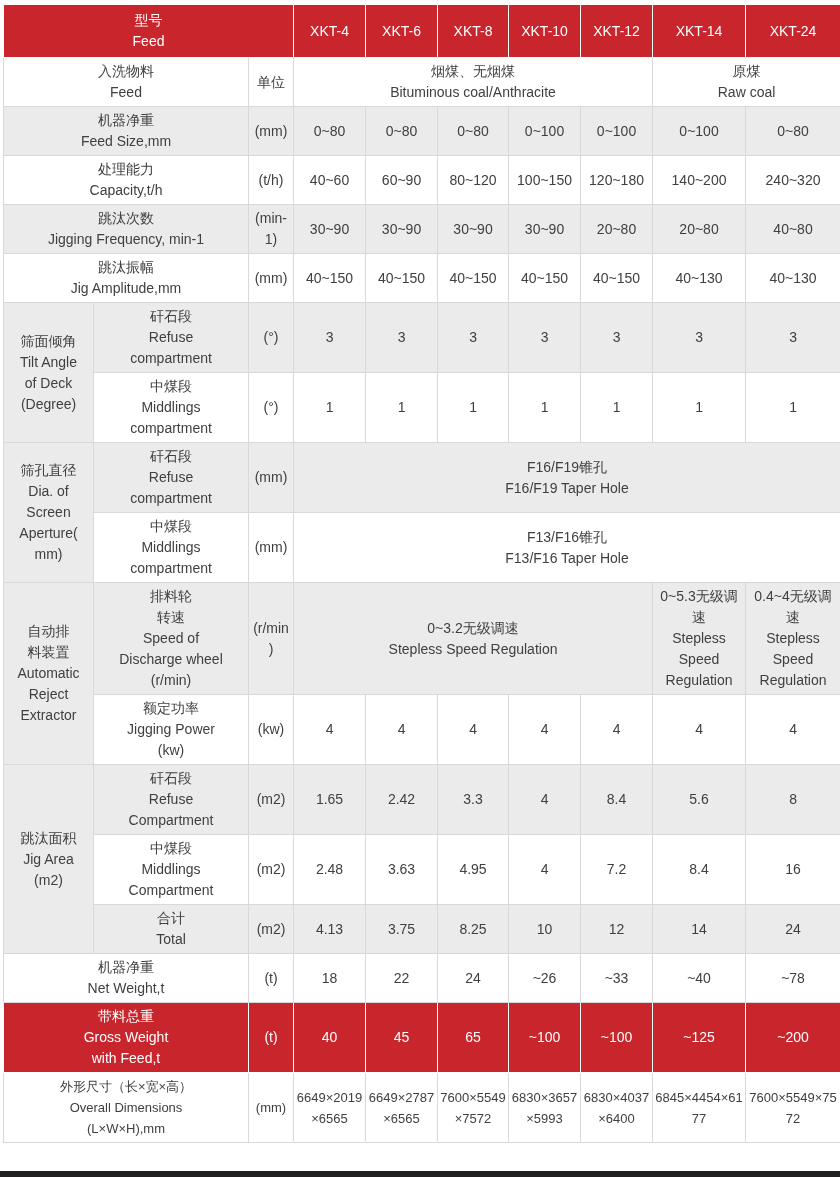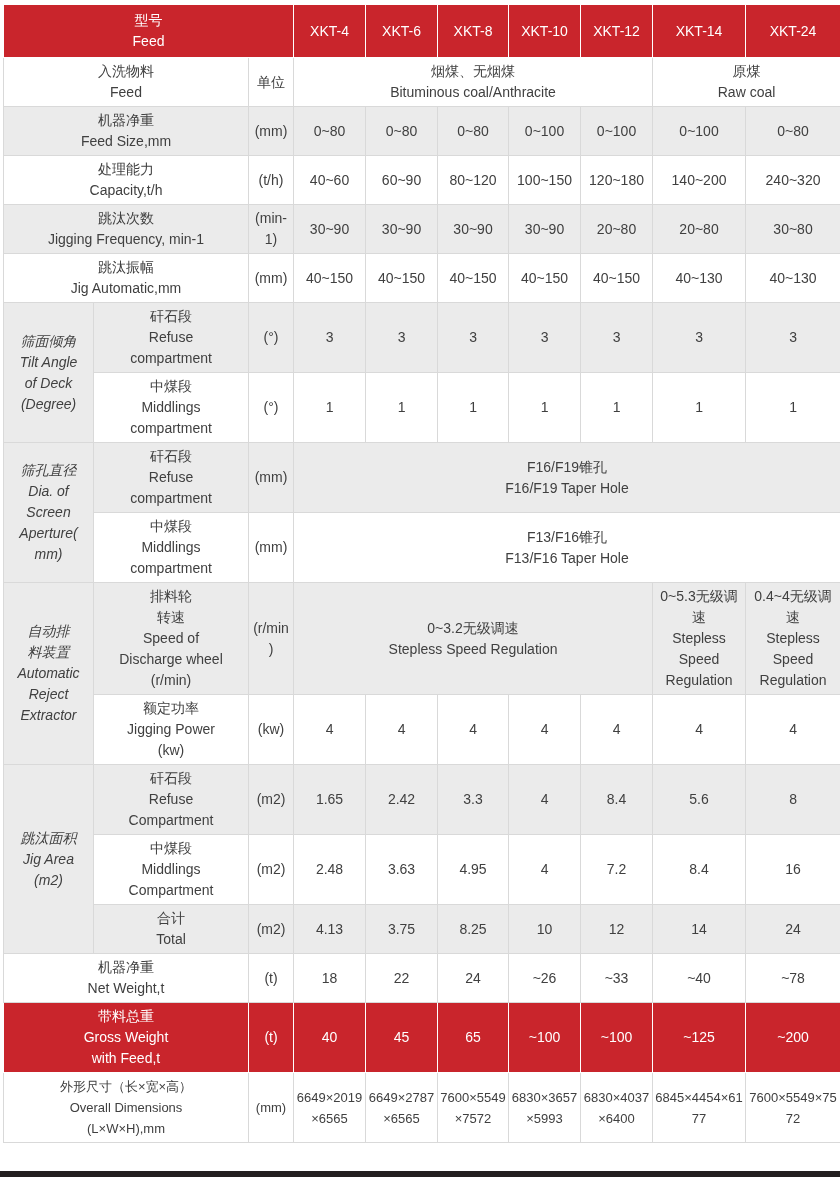--- a/index.html
+++ b/index.html
@@ -20,21 +20,21 @@
     padding:3px 2px;line-height:21px;font-weight:normal;
     word-wrap:break-word;overflow:hidden;
   }
   th{padding:5px 2px;}
   .c-white{background:#ffffff;}
   .c-grey{background:var(--row-grey,#ebebeb);}
   .c-red{
     background:var(--header-red,#c9252c);
     color:#ffffff;border-color:#ffffff;
   }
-  .group{background:var(--row-grey,#ebebeb);font-style:italic;}
+  .group{background:var(--row-grey,#ebebeb);}
   .ln{min-height:21px;}
   tr:last-child td{font-size:13px;word-break:break-all;}
   .bottom-bar{
     position:absolute;left:0;bottom:0;width:840px;height:6px;
     background:var(--bottom-bar,#231f20);
   }
 </style>
 </head>
 <body style="--header-red: #c9252c; --row-grey: #ebebeb; --border: #d9d9d9; --text: #404040; --bottom-bar: #231f20;">
 
@@ -164,27 +164,27 @@
           <td class="c-grey">
             <div class="ln">30~90</div>
           </td>
           <td class="c-grey">
             <div class="ln">20~80</div>
           </td>
           <td class="c-grey">
             <div class="ln">20~80</div>
           </td>
           <td class="c-grey">
-            <div class="ln">30~80</div>
+            <div class="ln">40~80</div>
           </td>
         </tr>
         <tr>
           <td class="c-white" colspan="2">
             <div class="ln">跳汰振幅</div>
-            <div class="ln">Jig Automatic,mm</div>
+            <div class="ln">Jig Amplitude,mm</div>
           </td>
           <td class="c-white">
             <div class="ln">(mm)</div>
           </td>
           <td class="c-white">
             <div class="ln">40~150</div>
           </td>
           <td class="c-white">
             <div class="ln">40~150</div>
           </td>

